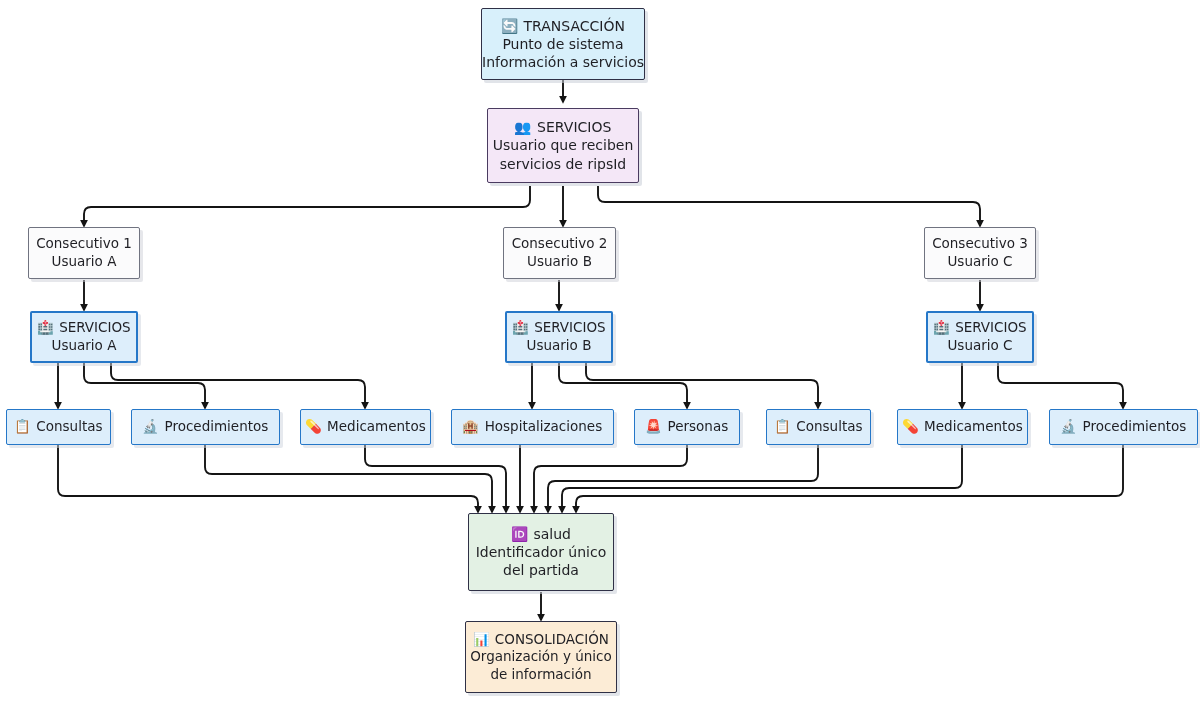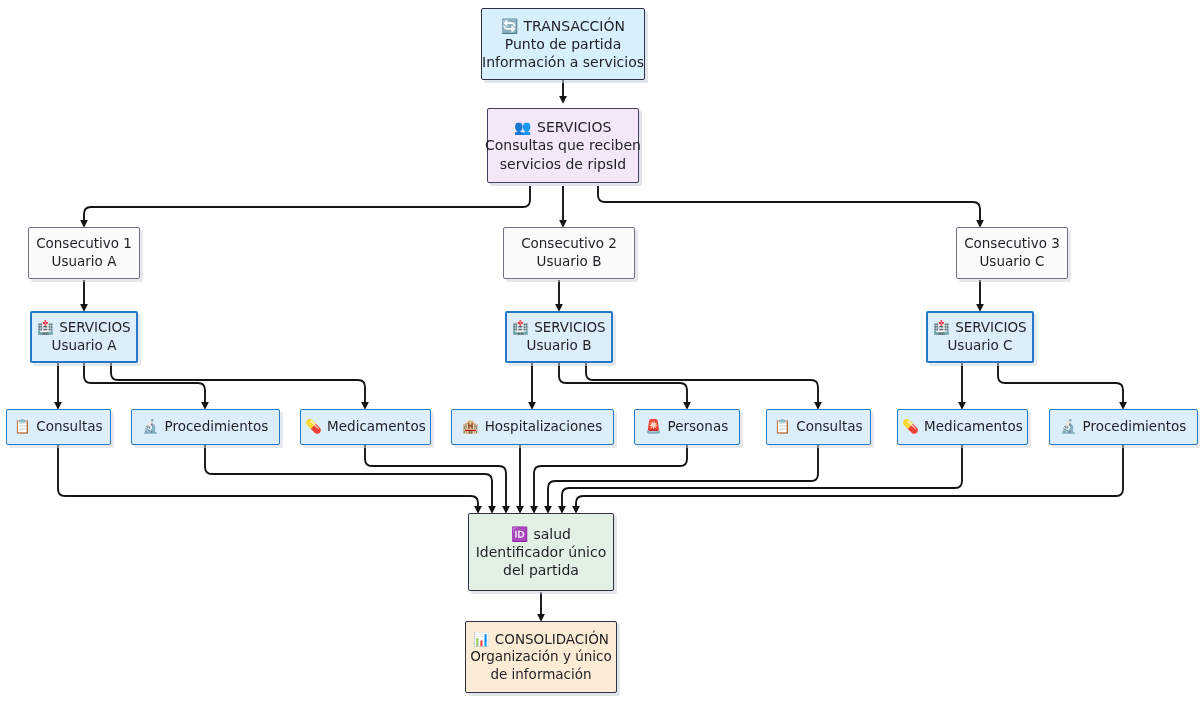--- a/index.html
+++ b/index.html
@@ -142,44 +142,44 @@
 
       <path d="M541,592 L541,620"></path>
     </g>
   </svg>
 
   <div class="node n-transaccion" style="left:481px; top:8px; width:164px; height:72px;">
     <span class="hd">
       <span class="ico">🔄</span>
       <span class="ln">TRANSACCIÓN</span>
     </span>
-    <span class="ln">Punto de partida</span>
+    <span class="ln">Punto de sistema</span>
     <span class="ln">Información a servicios</span>
   </div>
 
   <div class="node n-usuarios" style="left:487px; top:108px; width:152px; height:75px;">
     <span class="hd">
       <span class="ico">👥</span>
       <span class="ln">SERVICIOS</span>
     </span>
-    <span class="ln">Consultas que reciben</span>
+    <span class="ln">Usuario que reciben</span>
     <span class="ln">servicios de ripsId</span>
   </div>
 
   <div class="node n-consecutivo" style="left:28px; top:227px; width:112px; height:52px;text-align:right;">
     <span class="ln">Consecutivo 1</span>
     <span class="ln">Usuario A</span>
   </div>
 
-  <div class="node n-consecutivo" style="left:503px; top:227px; width:132px; height:52px;">
+  <div class="node n-consecutivo" style="left:503px; top:227px; width:113px; height:52px;">
     <span class="ln">Consecutivo 2</span>
     <span class="ln">Usuario B</span>
   </div>
 
-  <div class="node n-consecutivo" style="left:924px; top:227px; width:112px; height:52px;margin-left:32px;">
+  <div class="node n-consecutivo" style="left:924px; top:227px; width:112px; height:52px;">
     <span class="ln">Consecutivo 3</span>
     <span class="ln">Usuario C</span>
   </div>
 
   <div class="node n-servicios" style="left:30px; top:311px; width:108px; height:52px;">
     <span class="hd">
       <span class="ico">🏥</span>
       <span class="ln">SERVICIOS</span>
     </span>
     <span class="ln">Usuario A</span>

